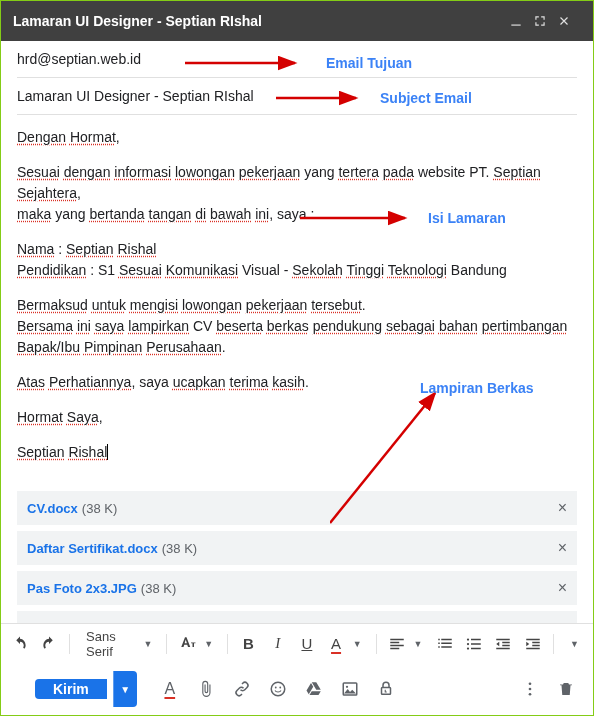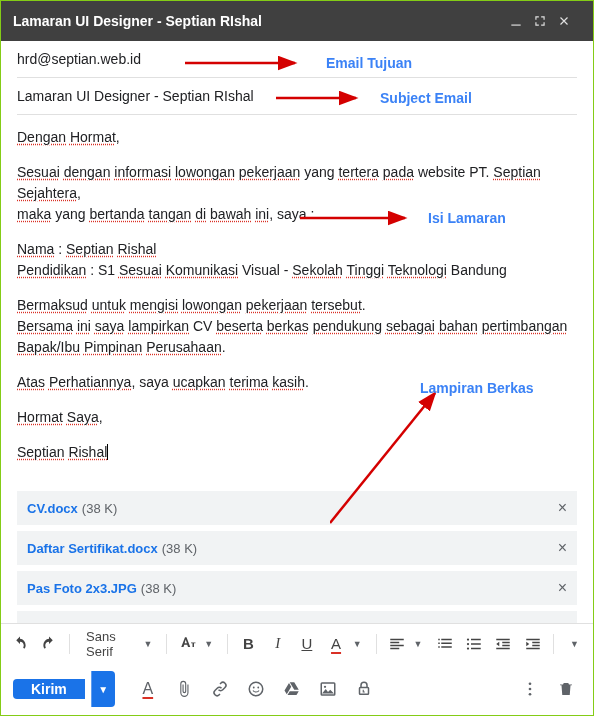--- a/index.html
+++ b/index.html
@@ -20,21 +20,21 @@
   .att .name { color: #1a73e8; font-weight: bold; }
   .att .size { color: #5f6368; margin-left: 4px; }
   .att .spacer { flex: 1; }
   .att .close { color: #5f6368; cursor: pointer; font-size: 16px; }
   .format-bar { border-top: 1px solid #e0e0e0; height: 40px; display: flex; align-items: center; padding: 0 8px; gap: 8px; }
   .fb-btn { width: 28px; height: 28px; display: flex; align-items: center; justify-content: center; color: #444; cursor: pointer; font-size: 15px; border-radius: 3px; }
   .fb-sep { width: 1px; height: 20px; background: #e0e0e0; margin: 0 2px; }
   .fb-font { font-size: 13px; color: #444; padding: 0 6px; }
   .fb-small-caret { font-size: 9px; color: #5f6368; margin-left: -2px; padding-right:4px; cursor:pointer;}
   .bottom-bar { height: 52px; display: flex; align-items: center; padding: 0 12px; gap: 6px; }
-  .send-btn { background: #1a73e8; color: #fff; border: none; height: 20px; border-radius: 4px 0 0 4px; padding: 0 18px; font-weight: bold; font-size: 14px; cursor: pointer; }
+  .send-btn { background: #1a73e8; color: #fff; border: none; height: 20px; border-radius: 4px 0 0 4px; padding: 0 18px; font-weight: bold; font-size: 14px; cursor: pointer; margin-left: 22px; }
   .send-more { background: #1a73e8; color: #fff; height: 36px; width: 24px; border-radius: 0 4px 4px 0; display:flex; align-items:center; justify-content:center; cursor:pointer; border-left: 1px solid rgba(255,255,255,0.3); font-size:10px;}
   .bb-icon { width: 30px; height: 30px; display:flex; align-items:center; justify-content:center; color:#5f6368; cursor:pointer; border-radius:3px;}
   .bb-spacer { flex:1; }
   .annot { position: absolute; color: #3b82f6; font-size: 14px; font-weight: 700; pointer-events: none; z-index: 10; }
   .arrow { position: absolute; pointer-events: none; z-index: 9; }
   svg.icon { width:18px; height:18px; display:block; }
   .underline-a { text-decoration: underline; text-decoration-color: #d93025; text-decoration-thickness: 2px; text-underline-offset: 3px; padding:0 2px;}
 </style>
 </head>
 <body>

